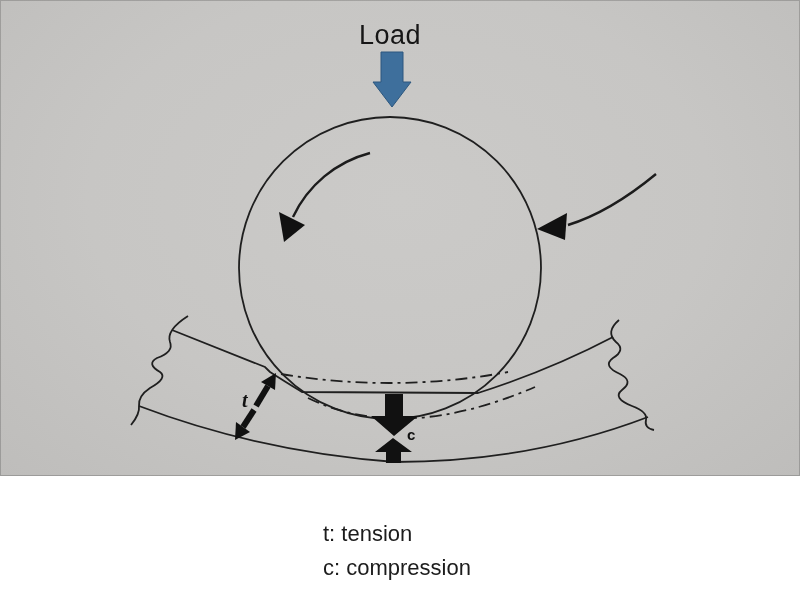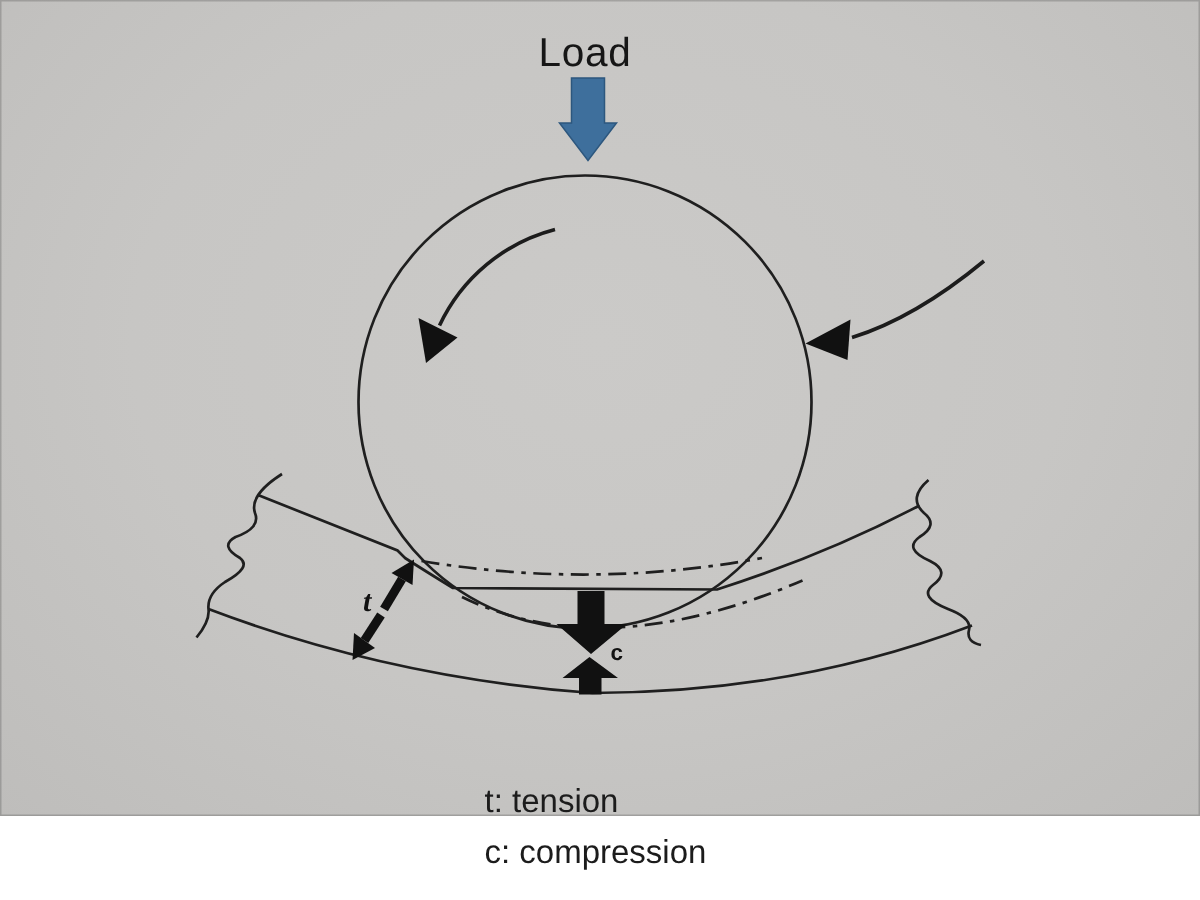--- a/index.html
+++ b/index.html
@@ -1,21 +1,21 @@
 <!DOCTYPE html>
 <html><head>
 <meta charset="utf-8">
 <style>
   html, body { margin: 0; padding: 0; }
   body {
     width: 800px; height: 600px; overflow: hidden;
     font-family: "Liberation Sans", sans-serif;
   }
   .stage {
-    position: relative; width: 800px; height: 544px;
+    position: relative; width: 800px; height: 476px;
     background: radial-gradient(ellipse at 50% 42%, #cbcac8 0%, #c7c6c4 55%, #bbbab8 115%);
     box-shadow: inset 0 0 0 1px rgba(0,0,0,0.18);
   }
   svg { display: block; }
   .load-text  { font-size: 27px; fill: #161616; letter-spacing: 0.5px; }
   .legend-text { font-size: 22px; fill: #1c1c1c; }
   .t-label { font-family: "Liberation Serif", serif; font-style: italic; font-weight: bold; font-size: 20px; fill: #111; }
   .c-label { font-weight: bold; font-size: 15px; fill: #111; }
   .thin-line  { stroke: #1f1f1f; stroke-width: 1.8; fill: none; }
   .arc-line   { stroke: #1c1c1c; stroke-width: 2.4; fill: none; }

